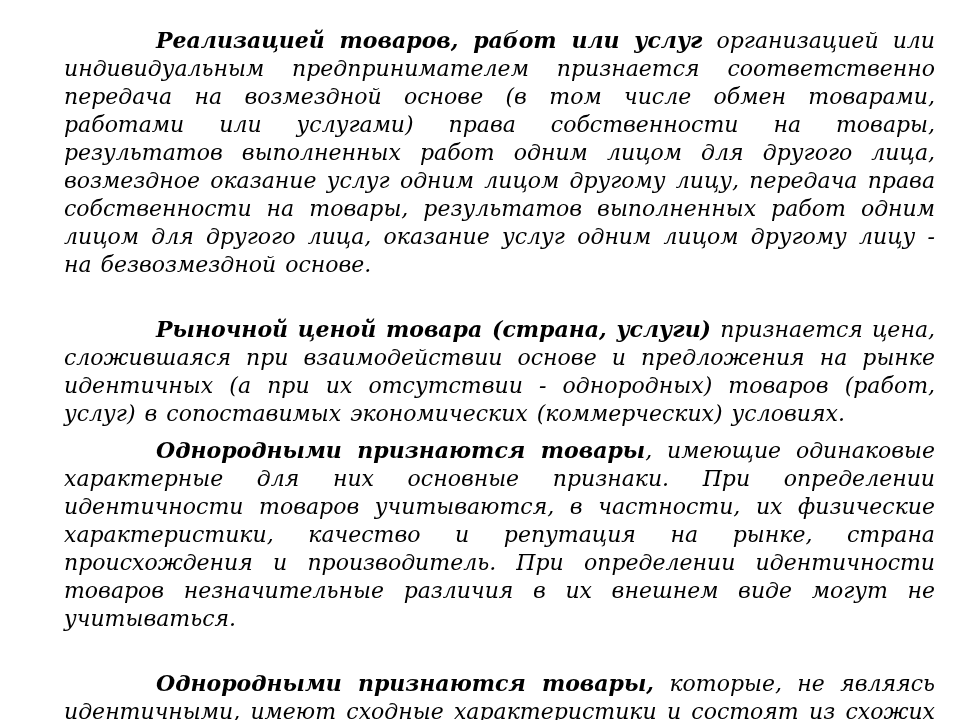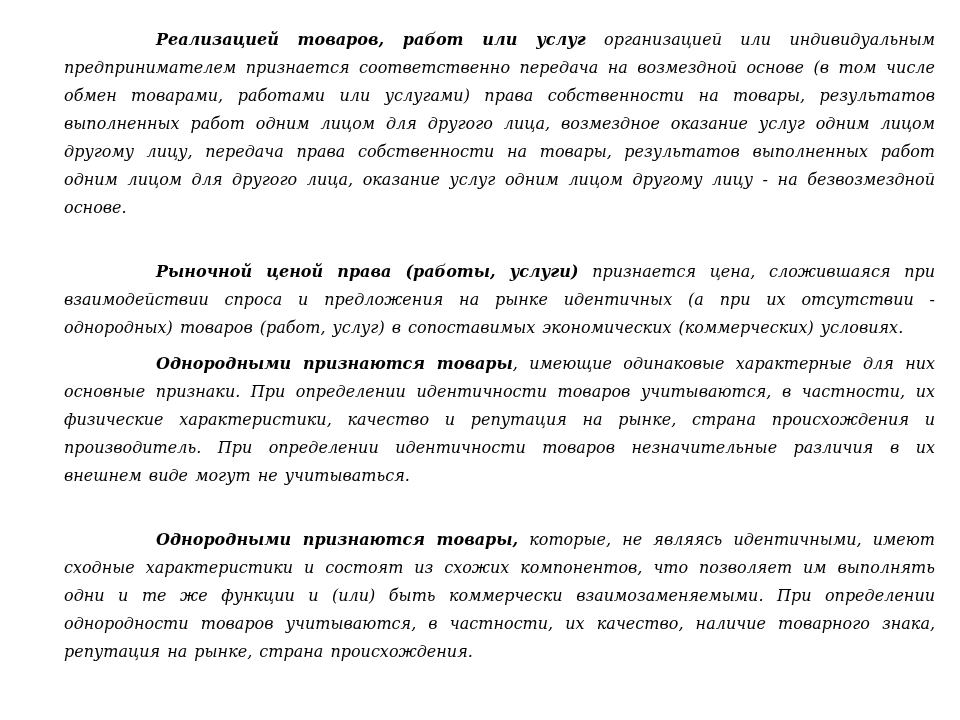--- a/index.html
+++ b/index.html
@@ -9,21 +9,21 @@
   }
   .page {
     width: 960px;
     height: 720px;
     box-sizing: border-box;
     background: #ffffff;
     padding: 26px 25px 10px 64px;
     overflow: hidden;
     font-family: "DejaVu Serif", "Liberation Serif", serif;
     font-style: italic;
-    font-size: 16px;
+    font-size: 22px;
     line-height: 28px;
     color: #000000;
   }
   .para {
     margin: 0;
     text-align: justify;
     text-indent: 92px;
     word-spacing: 2px;
   }
   .para .lead {
@@ -35,21 +35,21 @@
 </head>
 <body>
 
 <div class="page">
 
   <p class="para gap-large">
     <span class="lead">Реализацией товаров, работ или услуг</span><span> организацией или индивидуальным предпринимателем признается соответственно передача на возмездной основе (в том числе обмен товарами, работами или услугами) права собственности на товары, результатов выполненных работ одним лицом для другого лица, возмездное оказание услуг одним лицом другому лицу, передача права собственности на товары, результатов выполненных работ одним лицом для другого лица, оказание услуг одним лицом другому лицу - на безвозмездной основе.</span>
   </p>
 
   <p class="para gap-small">
-    <span class="lead">Рыночной ценой права (работы, услуги)</span><span> признается цена, сложившаяся при взаимодействии спроса и предложения на рынке идентичных (а при их отсутствии - однородных) товаров (работ, услуг) в сопоставимых экономических (коммерческих) условиях.</span>
+    <span class="lead">Рыночной ценой товара (страна, услуги)</span><span> признается цена, сложившаяся при взаимодействии основе и предложения на рынке идентичных (а при их отсутствии - однородных) товаров (работ, услуг) в сопоставимых экономических (коммерческих) условиях.</span>
   </p>
 
   <p class="para gap-large">
     <span class="lead">Однородными признаются товары</span><span>, имеющие одинаковые характерные для них основные признаки. При определении идентичности товаров учитываются, в частности, их физические характеристики, качество и репутация на рынке, страна происхождения и производитель. При определении идентичности товаров незначительные различия в их внешнем виде могут не учитываться.</span>
   </p>
 
   <p class="para">
     <span class="lead">Однородными признаются товары,</span><span> которые, не являясь идентичными, имеют сходные характеристики и состоят из схожих компонентов, что позволяет им выполнять одни и те же функции и (или) быть коммерчески взаимозаменяемыми. При определении однородности товаров учитываются, в частности, их качество, наличие товарного знака, репутация на рынке, страна происхождения.</span>
   </p>
 

